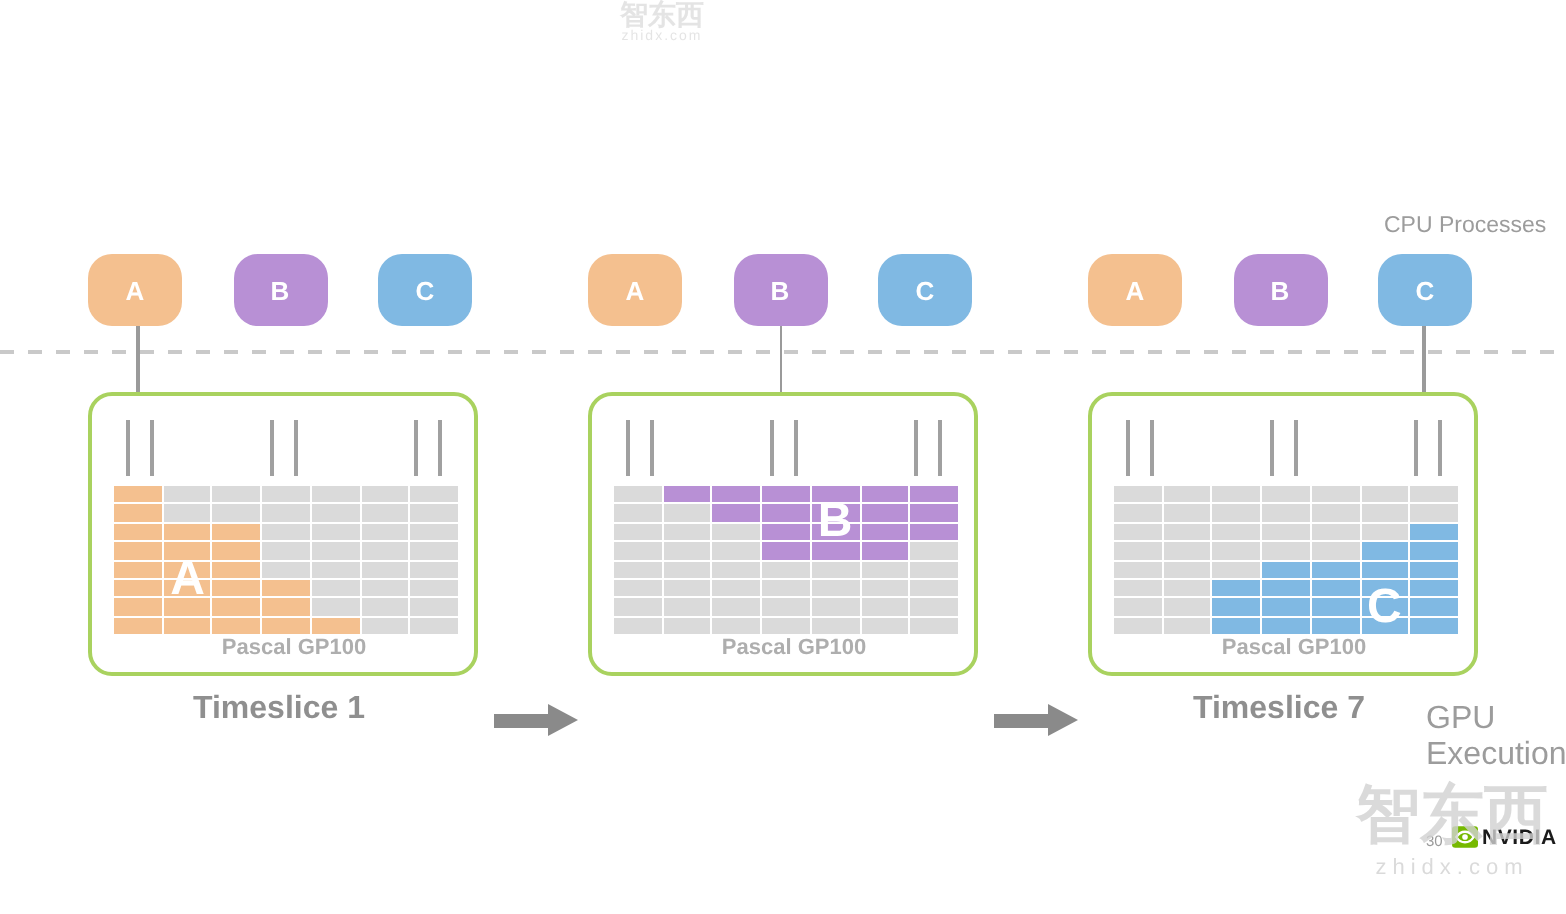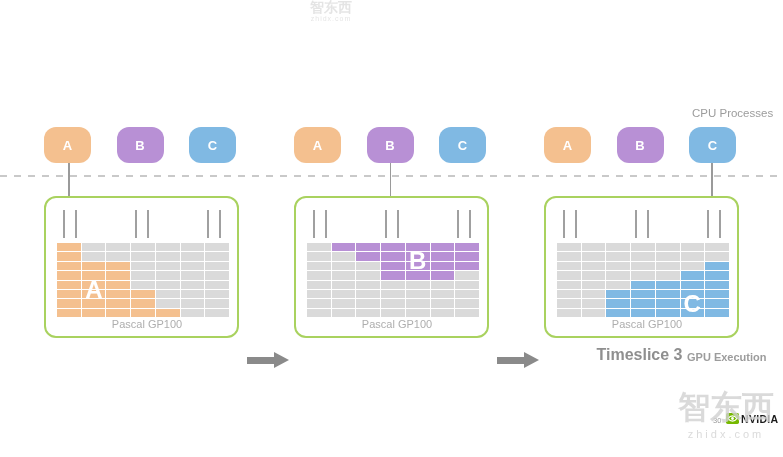--- a/index.html
+++ b/index.html
@@ -21,24 +21,24 @@
   .panel{position:absolute;top:196px;left:0;width:191px;height:138px;background:#fff;
          border:2px solid #a9d25f;border-radius:12px;}
   .tick{position:absolute;top:12px;width:2px;height:28px;background:#a0a0a0;}
   .t1{left:17px}.t2{left:29px}.t3{left:89px}.t4{left:101px}.t5{left:161px}.t6{left:173px}
   .grid-wrap{position:absolute;left:11px;top:45px;width:172px;height:74px;}
   .grid{width:100%;height:100%;display:grid;grid-template-columns:repeat(7,1fr);
         grid-template-rows:repeat(8,1fr);gap:1px;}
   .cell{background:#dadada;}
   .grid-letter{position:absolute;transform:translate(-50%,-50%);color:#fff;
         font-size:24px;font-weight:700;line-height:1;}
-  .chip{position:absolute;bottom:6px;left:11px;right:0;text-align:center;font-size:11px;color:#aeaeae;}
+  .chip{position:absolute;bottom:6px;left:11px;right:0;text-align:center;font-size:11px;color:#aeaeae;font-weight:bold;}
   .ts-label{position:absolute;top:346px;left:0;width:191px;text-align:center;
         font-size:16px;font-weight:700;color:#8f8f8f;}
-  .gpu-exec{position:absolute;top:351px;left:687px;font-size:11px;color:#9c9c9c;font-weight:bold;}
+  .gpu-exec{position:absolute;top:351px;left:713px;font-size:16px;color:#9c9c9c;}
   .flow-arrow{position:absolute;top:352px;display:flex;align-items:center;}
   .flow-shaft{width:27px;height:7px;background:#8a8a8a;}
   .flow-head{width:0;height:0;border-top:8px solid transparent;border-bottom:8px solid transparent;
         border-left:15px solid #8a8a8a;}
   .caption{position:absolute;top:397px;left:0;right:0;text-align:center;
         font-size:20px;color:#0a0a0a;}
   .page-num{position:absolute;left:713px;top:416px;font-size:7.5px;color:#9a9a9a;}
   .logo{position:absolute;left:726px;top:412px;display:flex;align-items:center;gap:2px;}
   .logo-text{font-size:10.5px;font-weight:800;color:#1b1b1b;letter-spacing:0.3px;}
   .wm-bottom{position:absolute;right:1px;top:388px;width:112px;text-align:center;
@@ -144,20 +144,21 @@
             <div class="cell" style="background: rgb(244, 192, 143);"></div>
             <div class="cell" style="background: rgb(244, 192, 143);"></div>
             <div class="cell" style="background: rgb(244, 192, 143);"></div>
             <div class="cell"></div>
             <div class="cell"></div>
           </div>
         <div class="grid-letter" style="left: 21.4286%; top: 63.75%;">A</div>
       </div>
       <div class="chip">Pascal GP100</div>
     </div>
+    <div class="ts-label">Timeslice 1</div>
   </div>
 
   <div class="panel-col" style="left:294px">
     <div class="bubbles">
       <div class="bubble" style="background: rgb(244, 192, 143);">
           <span>A</span>
         </div>
       <div class="bubble" style="background: rgb(184, 144, 213);">
           <span>B</span>
         </div>
@@ -320,21 +321,21 @@
             <div class="cell" style="background: rgb(128, 185, 227);"></div>
             <div class="cell" style="background: rgb(128, 185, 227);"></div>
             <div class="cell" style="background: rgb(128, 185, 227);"></div>
             <div class="cell" style="background: rgb(128, 185, 227);"></div>
             <div class="cell" style="background: rgb(128, 185, 227);"></div>
           </div>
         <div class="grid-letter" style="left: 78.5714%; top: 82.5%;">C</div>
       </div>
       <div class="chip">Pascal GP100</div>
     </div>
-    <div class="ts-label">Timeslice 3</div>
+    <div class="ts-label">Timeslice 7</div>
   </div>
 
   <div class="gpu-exec">GPU Execution</div>
 
   <div class="flow-arrow" style="left:247px">
     <div class="flow-shaft"></div>
       <div class="flow-head"></div>
   </div>
   <div class="flow-arrow" style="left:497px">
     <div class="flow-shaft"></div>

